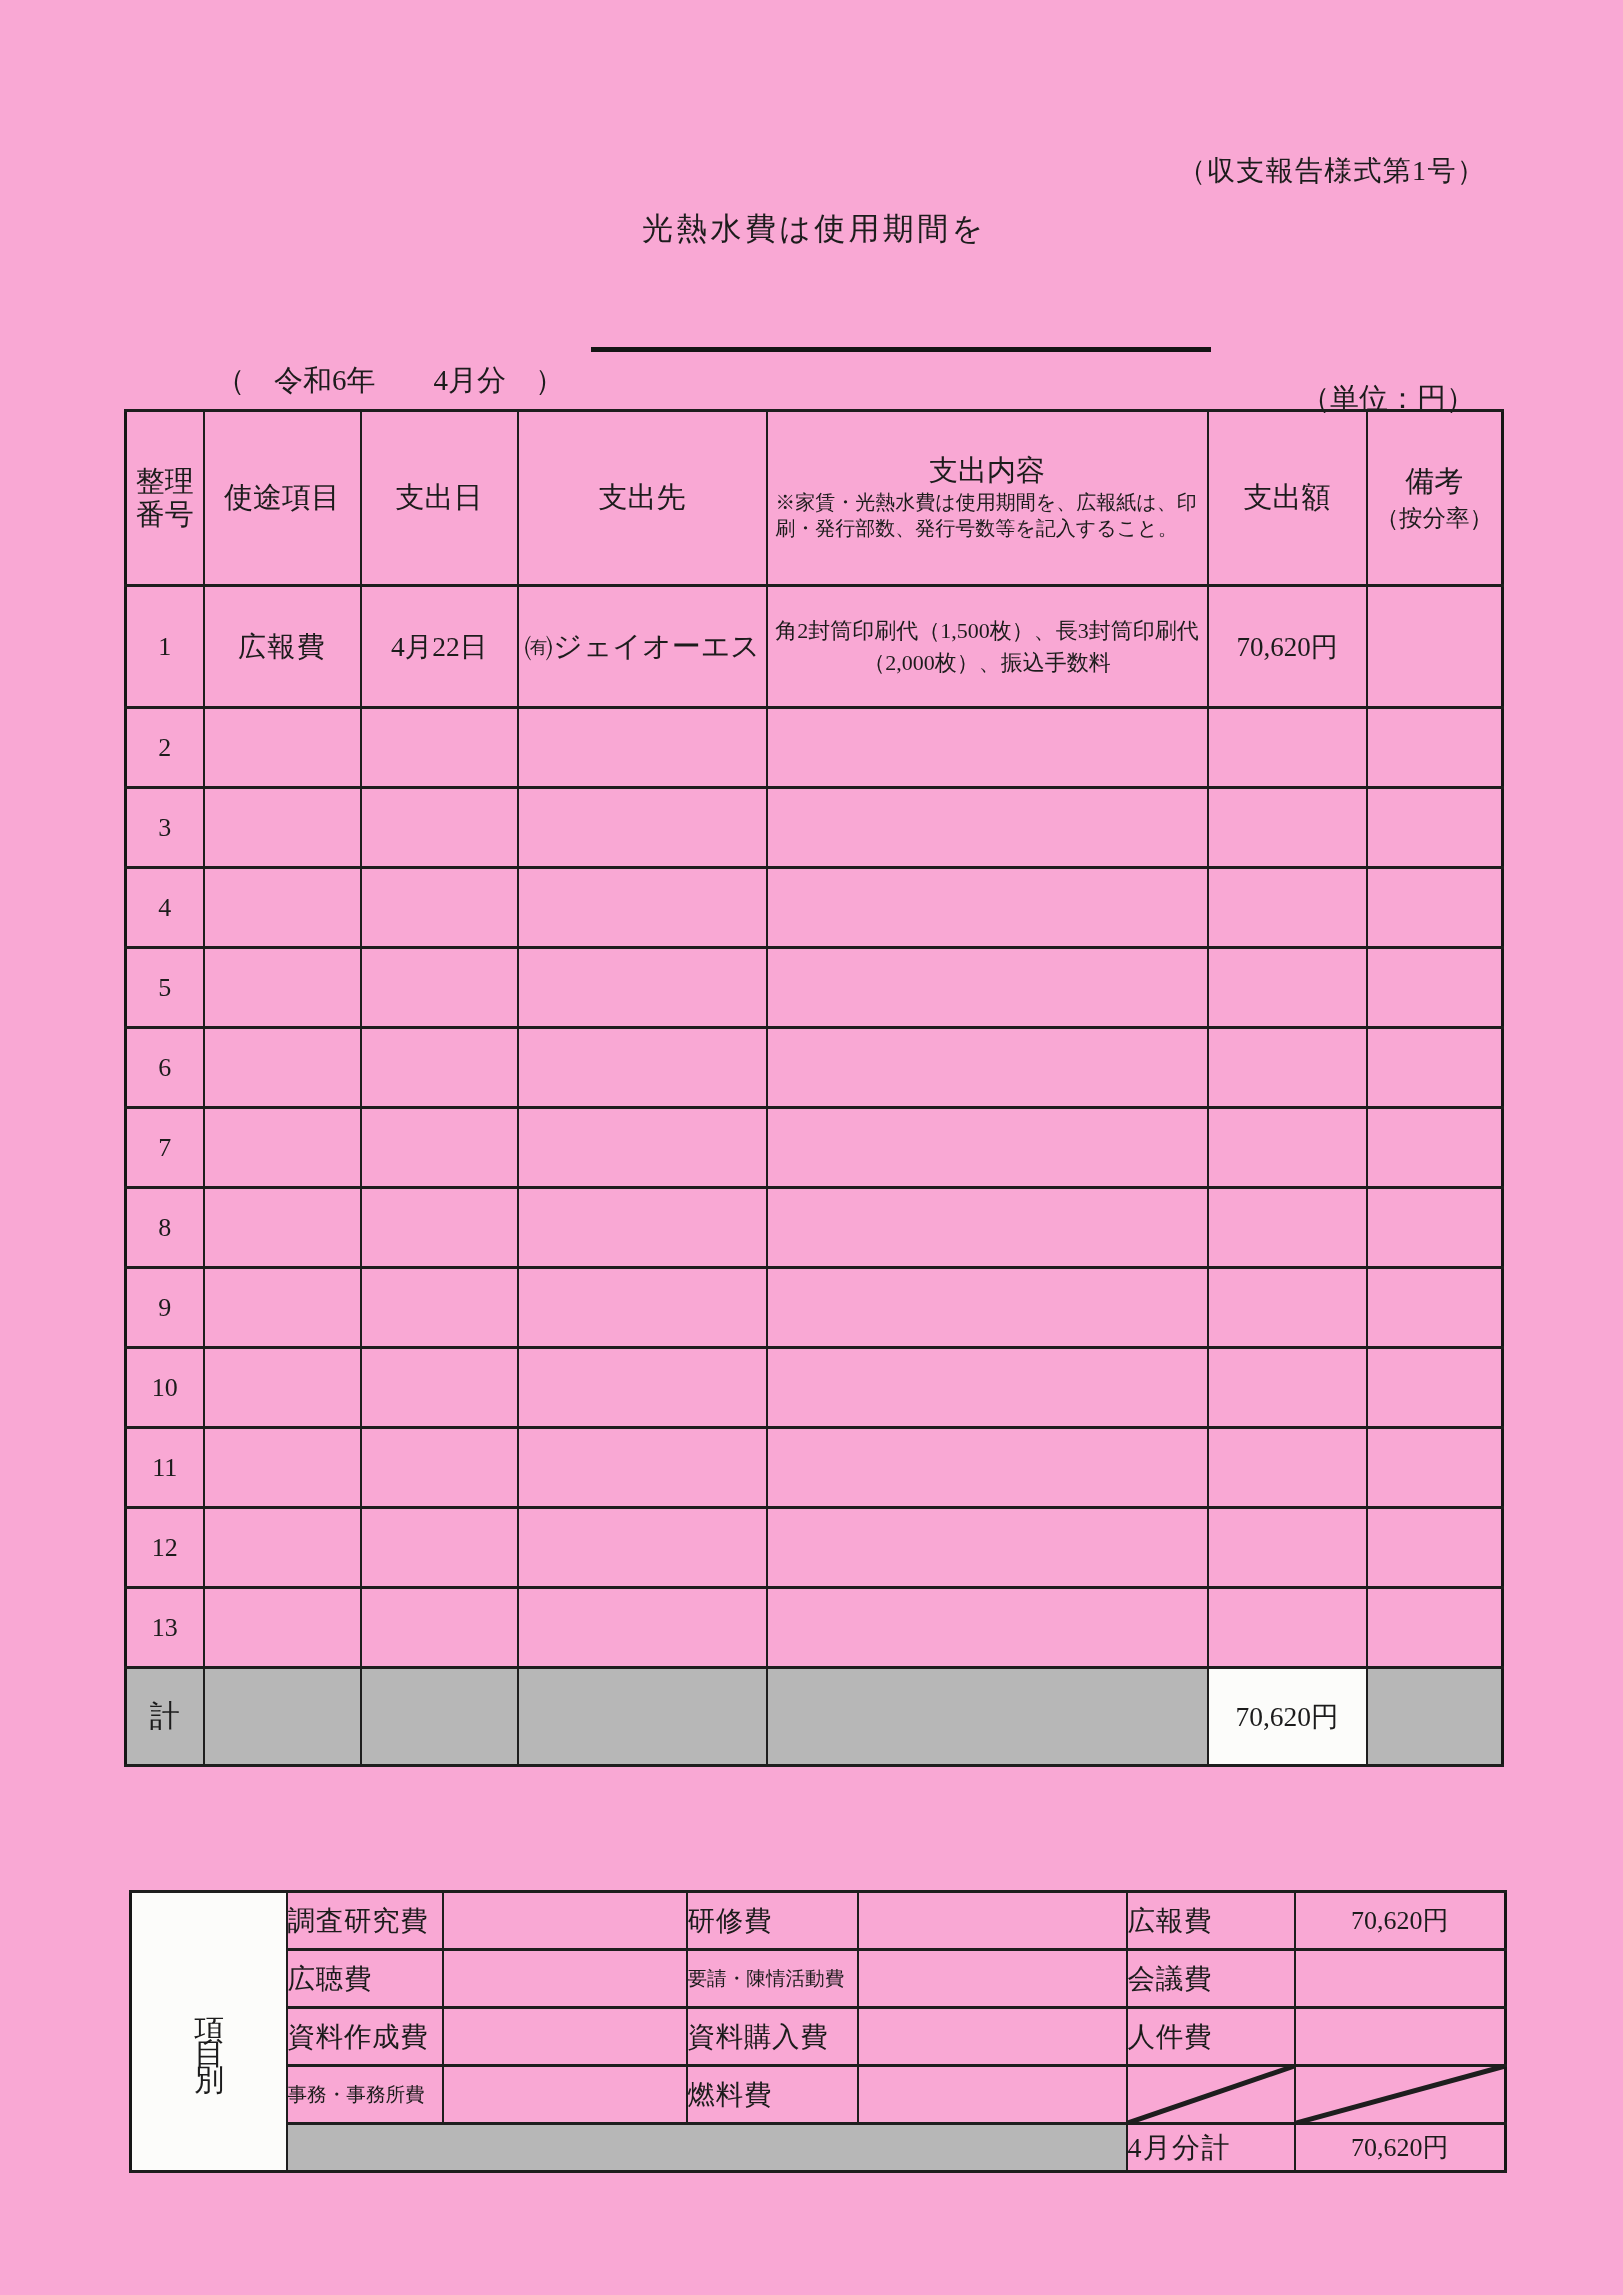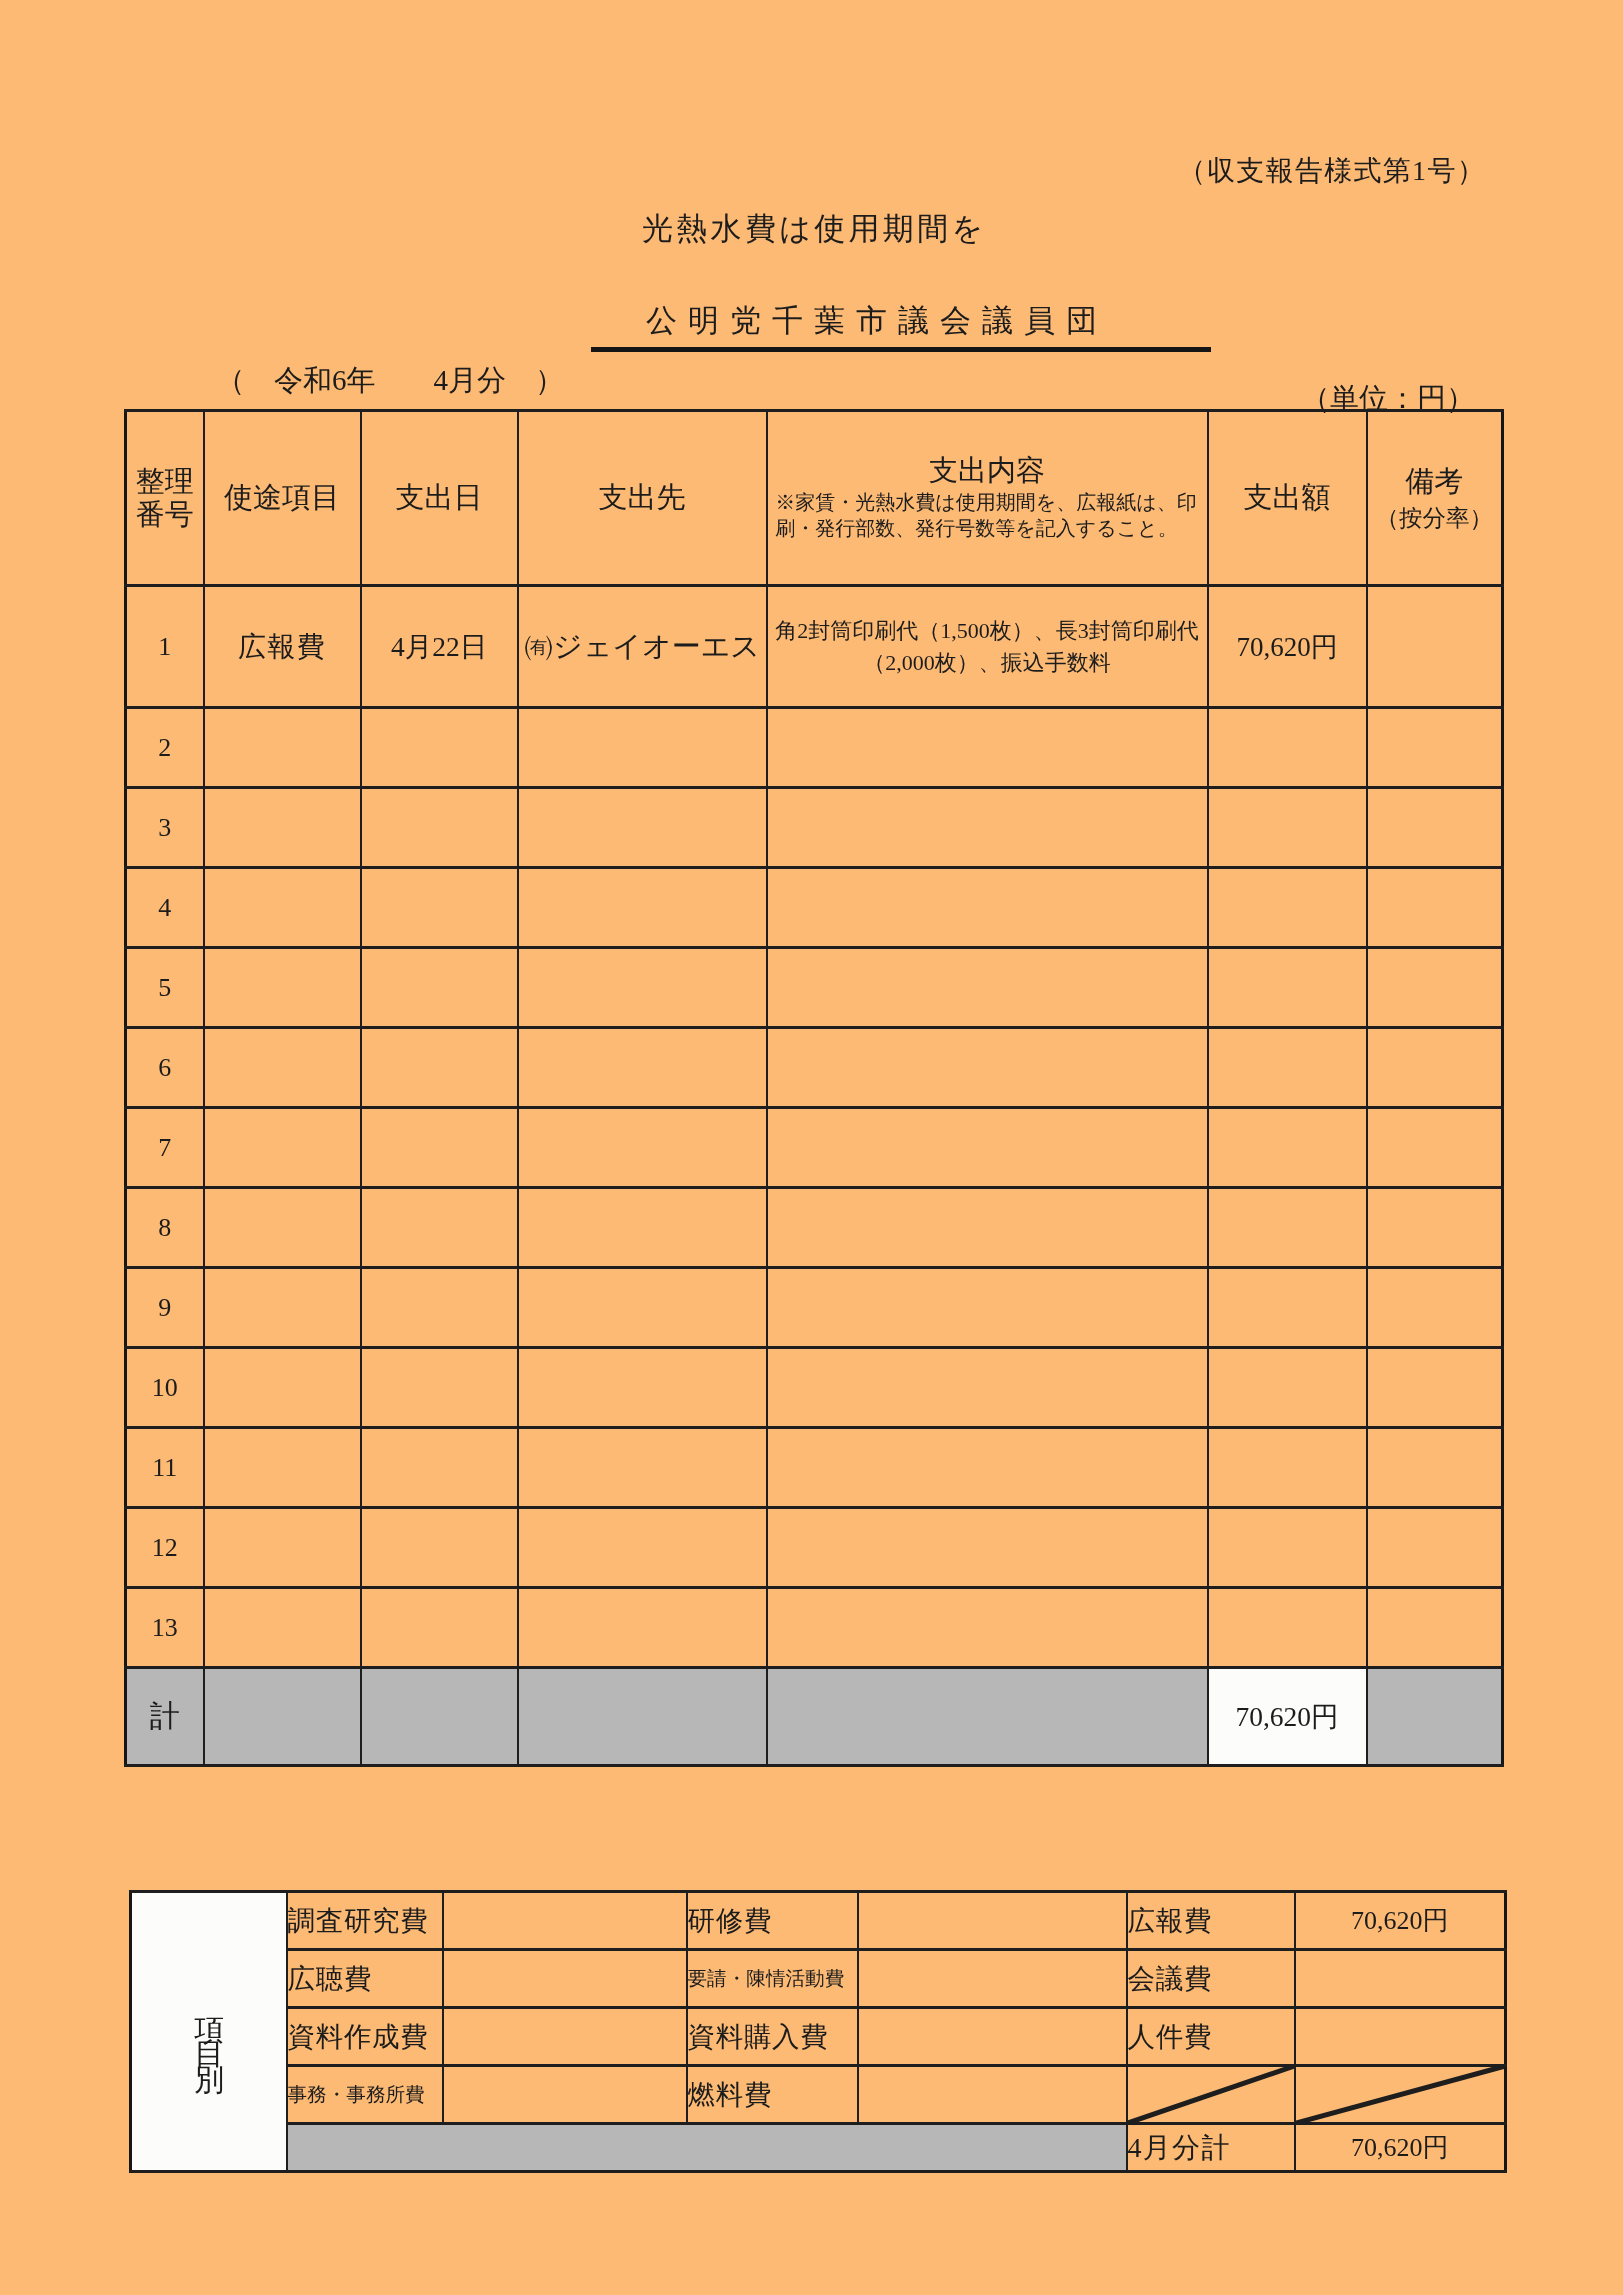--- a/index.html
+++ b/index.html
@@ -1,21 +1,21 @@
 <!DOCTYPE html>
 <html lang="ja" style="font-size:10.5px"><head>
 <meta charset="utf-8">
 <style>
   html, body { margin: 0; padding: 0; background: #e8e8e6; }
   .page {
     position: relative;
     width: 1623px;
     height: 2295px;
     margin: 0 auto;
-    background: #fdba74;
+    background: #f9a8d4;
     font-family: "Liberation Serif", "DejaVu Serif", serif;
     color: #1c1c1c;
     overflow: hidden;
   }
 
   
   .form-number {
     position: absolute;
     top: 152px; right: 137px;
     font-size: 28px;
@@ -153,21 +153,20 @@
   .cat-month-label { font-size: 28px; text-align: left; letter-spacing: 1.3px; }
 </style>
 </head>
 <body>
 
 <div class="page">
 
   <div class="form-number">（収支報告様式第1号）</div>
   <h1 class="doc-title">光熱水費は使用期間を</h1>
 
-  <div class="name-value">公明党千葉市議会議員団</div>
   <div class="name-underline"></div>
 
   <div class="period">（　令和6年　　4月分　）</div>
   <div class="unit-note">（単位：円）</div>
 
   <table class="main-table">
     <colgroup>
       <col style="width:78px">
         <col style="width:157px">
         <col style="width:157px">

